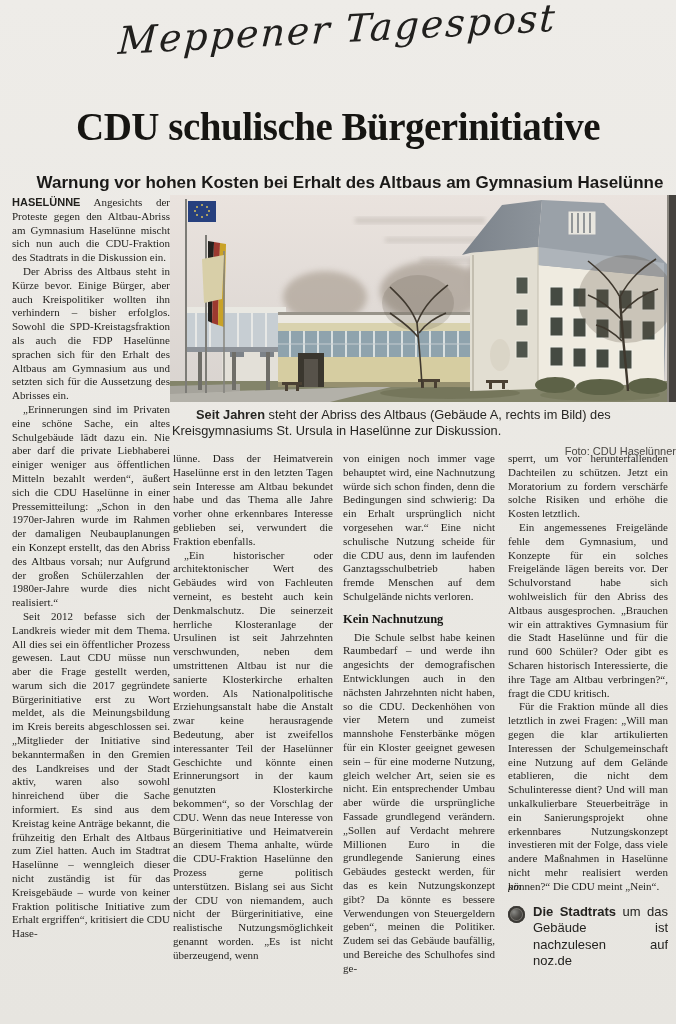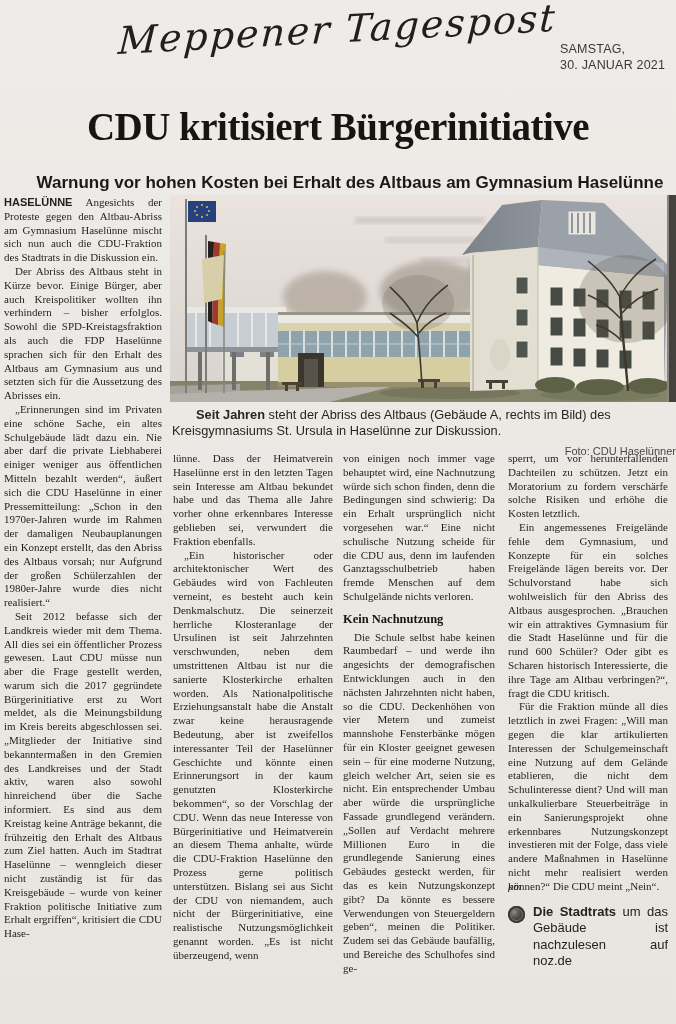--- a/index.html
+++ b/index.html
@@ -19,21 +19,21 @@
             letter-spacing:-.5px;color:#161512;}
   .subheadline{position:absolute;top:161px;left:0;width:676px;margin:12px;text-align:center;
                font-family:"Liberation Sans",sans-serif;font-weight:bold;font-size:17px;
                color:#1b1a18;}
   
   .col{position:absolute;font-size:11px;line-height:13.8px;text-align:justify;
        overflow:hidden;color:#201f1c;hyphens:auto;-webkit-hyphens:auto;}
   .col p{margin:0;}
   .col p + p{text-indent:11px;}
   .col h3 + p{text-indent:11px;}
-  .col1{left:4px;top:196px;width:158px;height:824px;}
+  .col1{left:12px;top:196px;width:158px;height:824px;}
   .col2{left:173px;top:452px;width:160px;height:570px;}
   .col3{left:343px;top:452px;width:152px;height:570px;}
   .col4{left:508px;top:452px;width:160px;height:570px;}
   .lead{font-family:"Liberation Sans",sans-serif;font-weight:bold;font-size:11px;}
   .crosshead{margin:9px 0 4px 0;font-family:"Liberation Serif",serif;font-weight:bold;
              font-size:12.5px;color:#161512;}
   .byline{font-style:italic;font-size:11px;margin-top:-13.8px;}
   
   .photo{position:absolute;left:170px;top:195px;width:506px;height:207px;margin:0;
          overflow:hidden;background:#e5e0da;}
@@ -50,26 +50,22 @@
             box-shadow:inset 0 0 0 2px #3a3834, inset 0 0 0 3px #77756f;}
   .note-text b{font-weight:bold;}
 </style>
 </head>
 <body>
 
 <div class="sheet">
 
   <div class="handwriting">Meppener Tagespost</div>
 
-  <div class="dateblock">
-    <div>SAMSTAG,</div>
-    <div>30. JANUAR 2021</div>
-  </div>
-
-  <h1 class="headline">CDU kritisiert Bürgerinitiative</h1>
+
+  <h1 class="headline">CDU schulische Bürgerinitiative</h1>
   <h2 class="subheadline">Warnung vor hohen Kosten bei Erhalt des Altbaus am Gymnasium Haselünne</h2>
 
   <section class="col col1">
     <p><b class="lead">HASELÜNNE</b> <span>Angesichts der Proteste gegen den Altbau-Abriss am Gymnasium Haselünne mischt sich nun auch die CDU-Fraktion des Stadtrats in die Diskussion ein.</span></p>
     <p>Der Abriss des Altbaus steht in Kürze bevor. Einige Bürger, aber auch Kreispolitiker wollten ihn verhindern – bisher erfolglos. Sowohl die SPD-Kreistagsfraktion als auch die FDP Haselünne sprachen sich für den Erhalt des Altbaus am Gymnasium aus und setzten sich für die Aussetzung des Abrisses ein.</p>
     <p>„Erinnerungen sind im Privaten eine schöne Sache, ein altes Schulgebäude lädt dazu ein. Nie aber darf die private Liebhaberei einiger weniger aus öffentlichen Mitteln bezahlt werden“, äußert sich die CDU Haselünne in einer Pressemitteilung: „Schon in den 1970er-Jahren wurde im Rahmen der damaligen Neubauplanungen ein Konzept erstellt, das den Abriss des Altbaus vorsah; nur Aufgrund der großen Schülerzahlen der 1980er-Jahre wurde dies nicht realisiert.“</p>
     <p>Seit 2012 befasse sich der Landkreis wieder mit dem Thema. All dies sei ein öffentlicher Prozess gewesen. Laut CDU müsse nun aber die Frage gestellt werden, warum sich die 2017 gegründete Bürgerinitiative erst zu Wort meldet, als die Meinungsbildung im Kreis bereits abgeschlossen sei. „Mitglieder der Initiative sind bekanntermaßen in den Gremien des Landkreises und der Stadt aktiv, waren also sowohl hinreichend über die Sache informiert. Es sind aus dem Kreistag keine Anträge bekannt, die frühzeitig den Erhalt des Altbaus zum Ziel hatten. Auch im Stadtrat Haselünne – wenngleich dieser nicht zuständig ist für das Kreisgebäude – wurde von keiner Fraktion politische Initiative zum Erhalt ergriffen“, kritisiert die CDU Hase-</p>
   </section>
 
   <figure class="photo">

